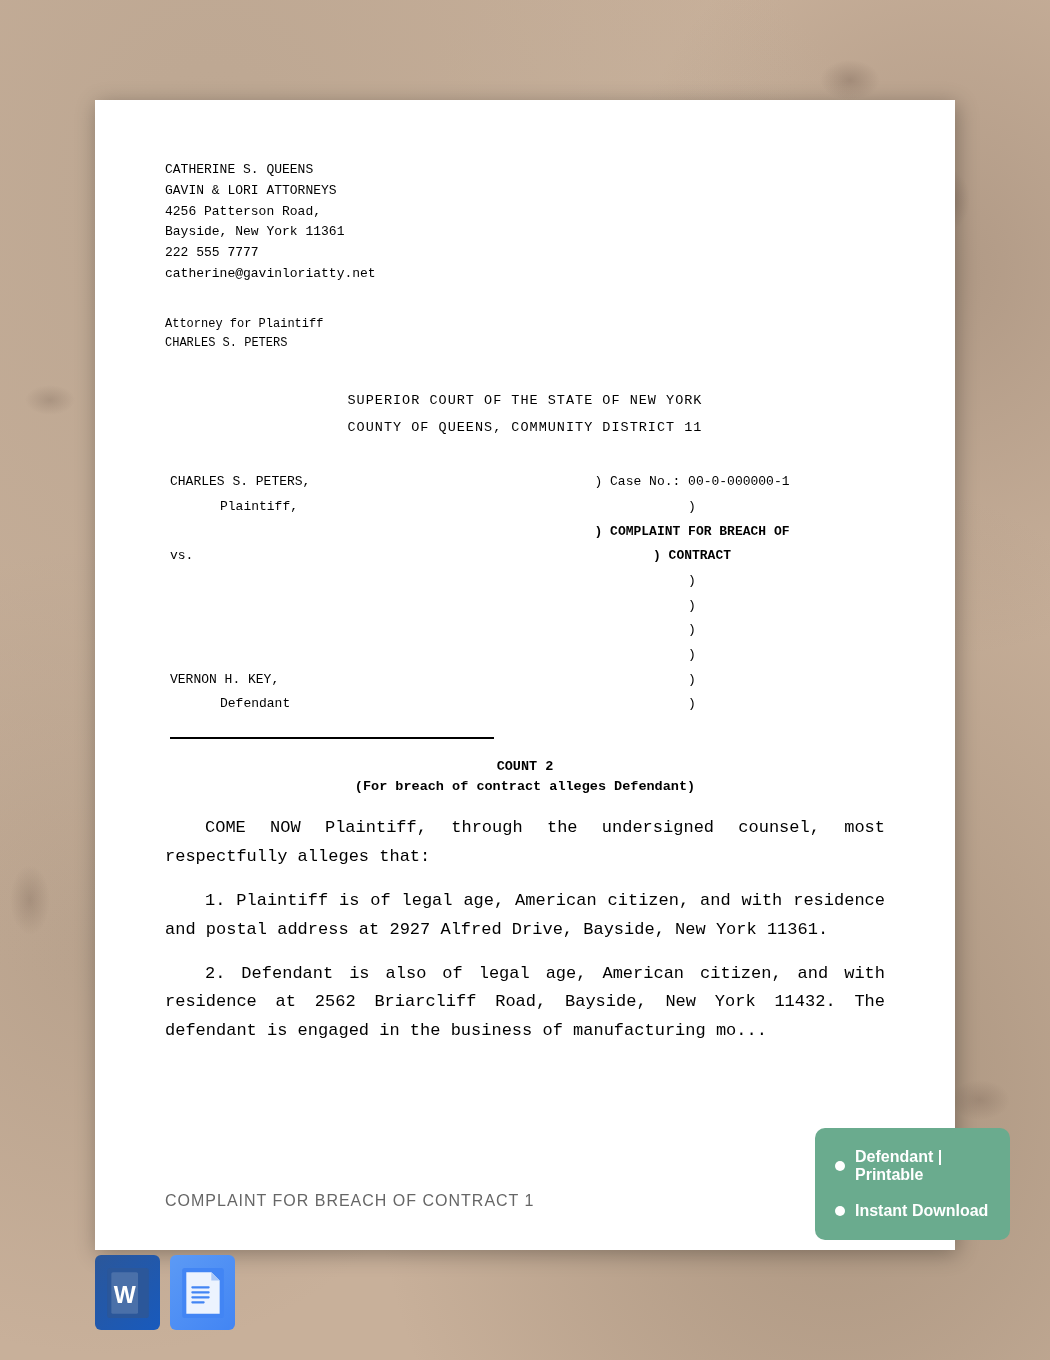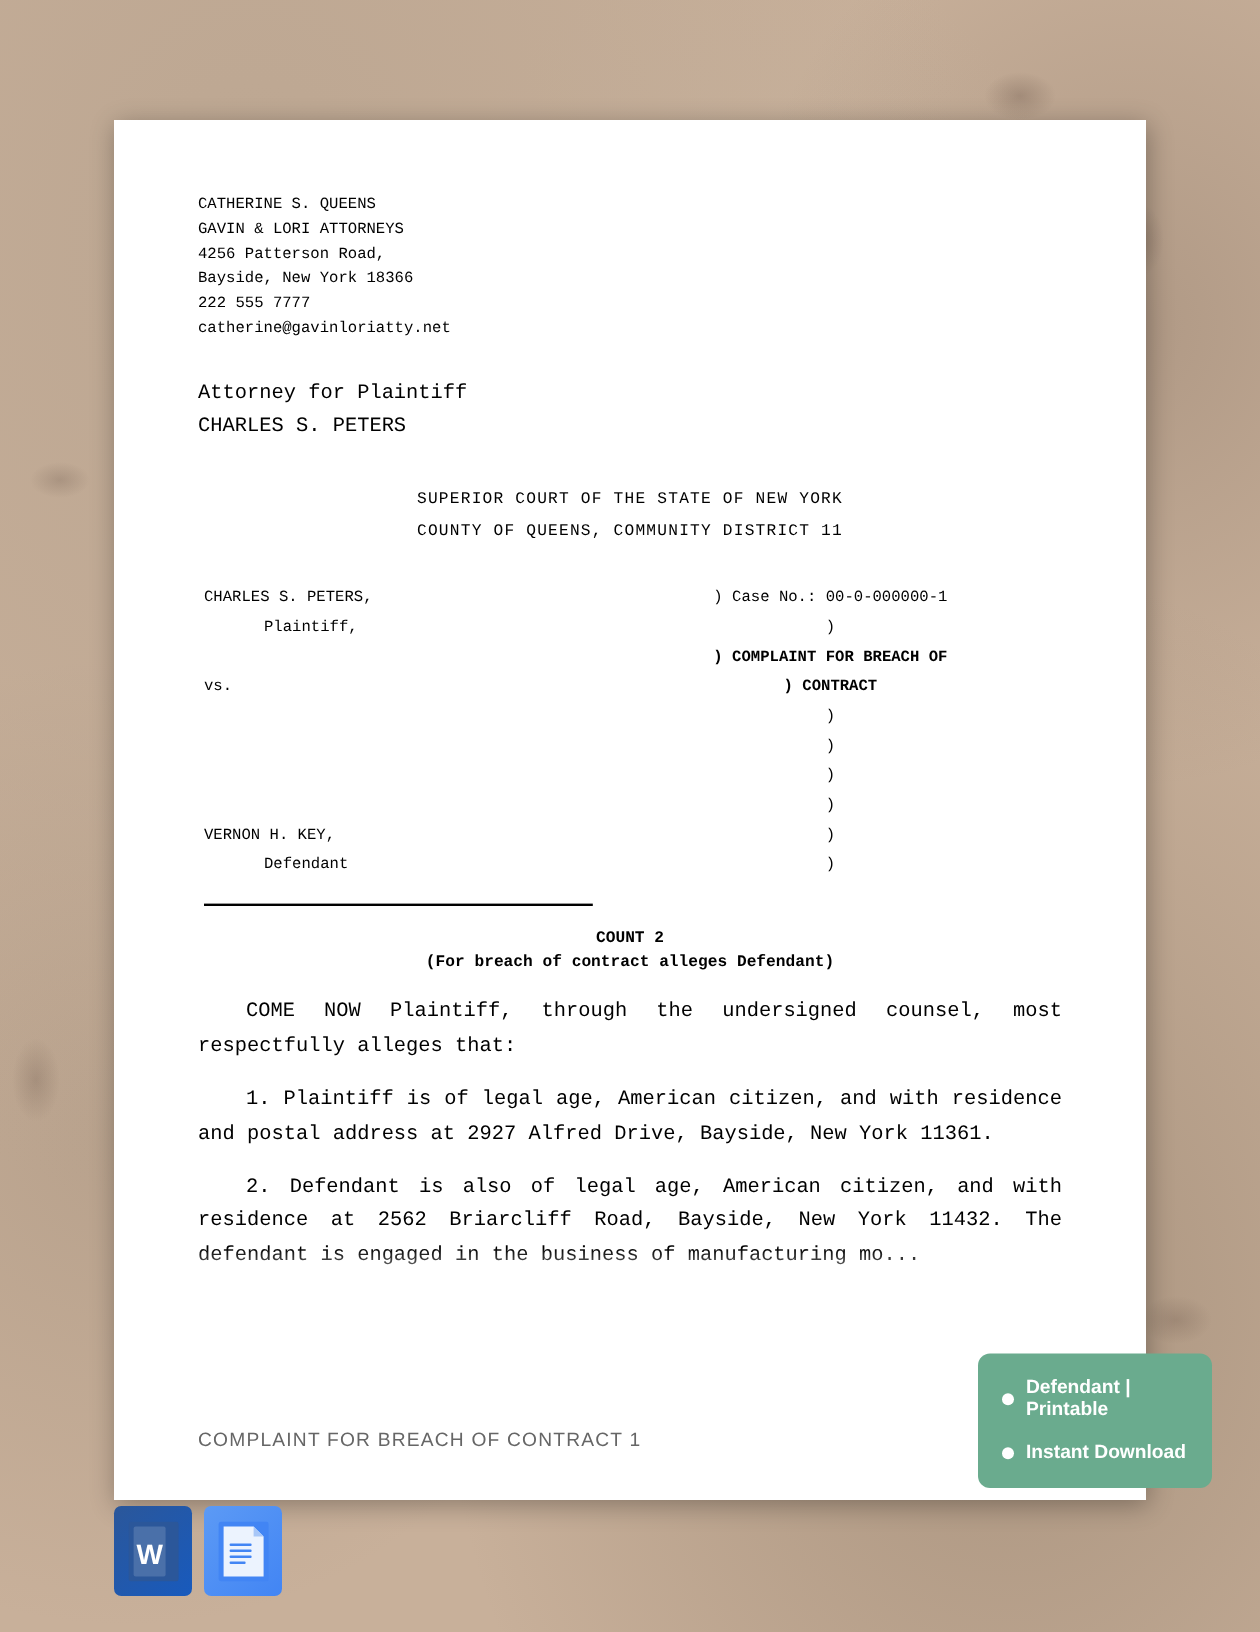--- a/index.html
+++ b/index.html
@@ -53,21 +53,21 @@
 
     .attorney-info {
       font-size: 13px;
       line-height: 1.6;
       margin-bottom: 30px;
       font-family: 'Courier New', Courier, monospace;
     }
 
     .attorney-for {
       margin-top: 15px;
-      font-size: 17px;
+      font-size: 12px;
       line-height: 1.6;
       font-family: 'Courier New', Courier, monospace;
     }
 
     .court-header {
       text-align: center;
       margin: 40px 0 30px 0;
       font-family: 'Courier New', Courier, monospace;
     }
 
@@ -251,21 +251,21 @@
 
 <div style="position:absolute;top:0;left:0;width:1050px;height:1360px;z-index:0;">
 </div>
 
 <div class="document-page">
 
   <div class="attorney-info">
     <div>CATHERINE S. QUEENS</div>
     <div>GAVIN &amp; LORI ATTORNEYS</div>
     <div>4256 Patterson Road,</div>
-    <div>Bayside, New York 18366</div>
+    <div>Bayside, New York 11361</div>
     <div>222 555 7777</div>
     <div>catherine@gavinloriatty.net</div>
   </div>
 
   <div class="attorney-for">
     <div>Attorney for Plaintiff</div>
     <div>CHARLES S. PETERS</div>
   </div>
 
   <div class="court-header">

